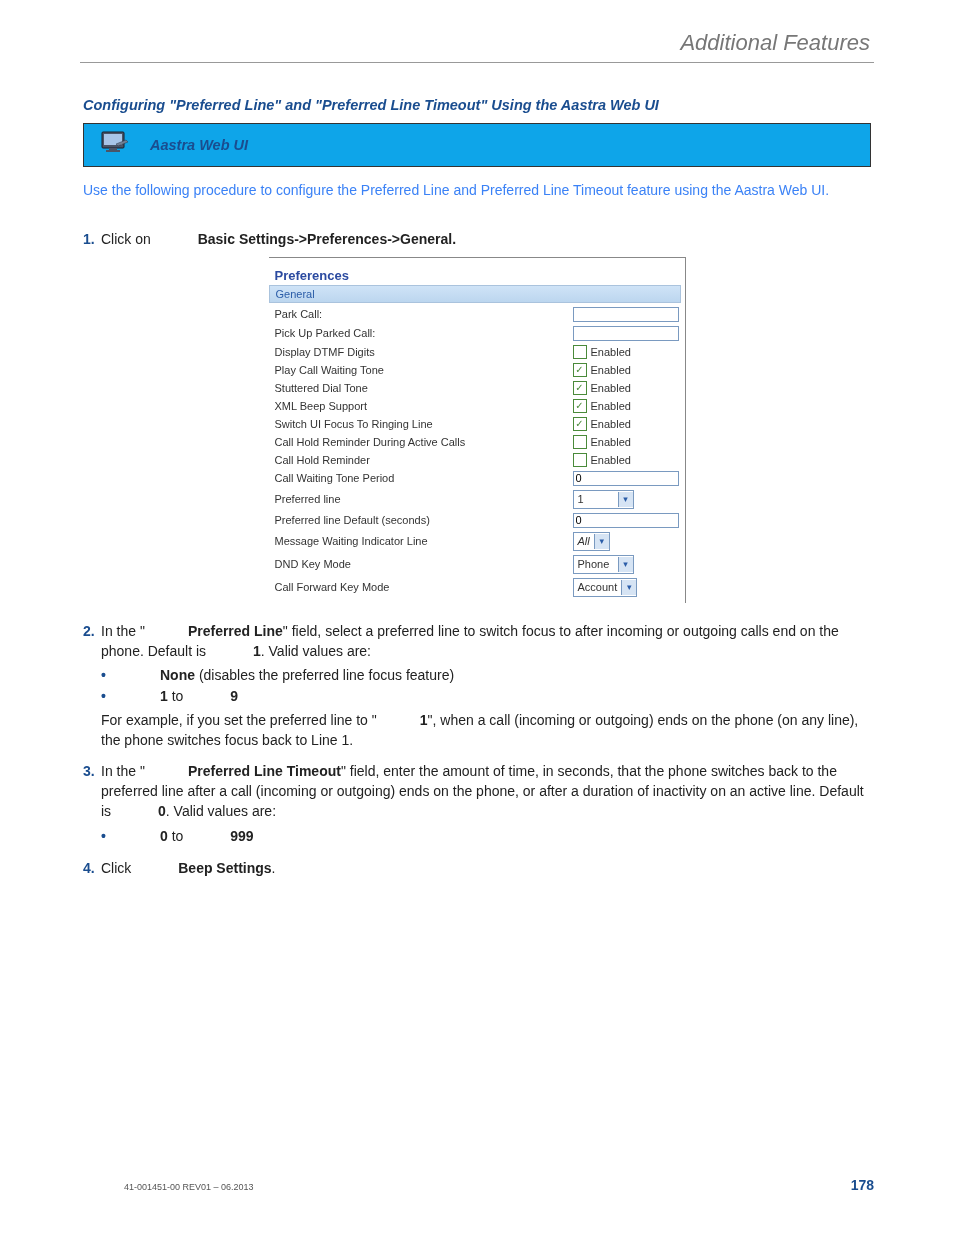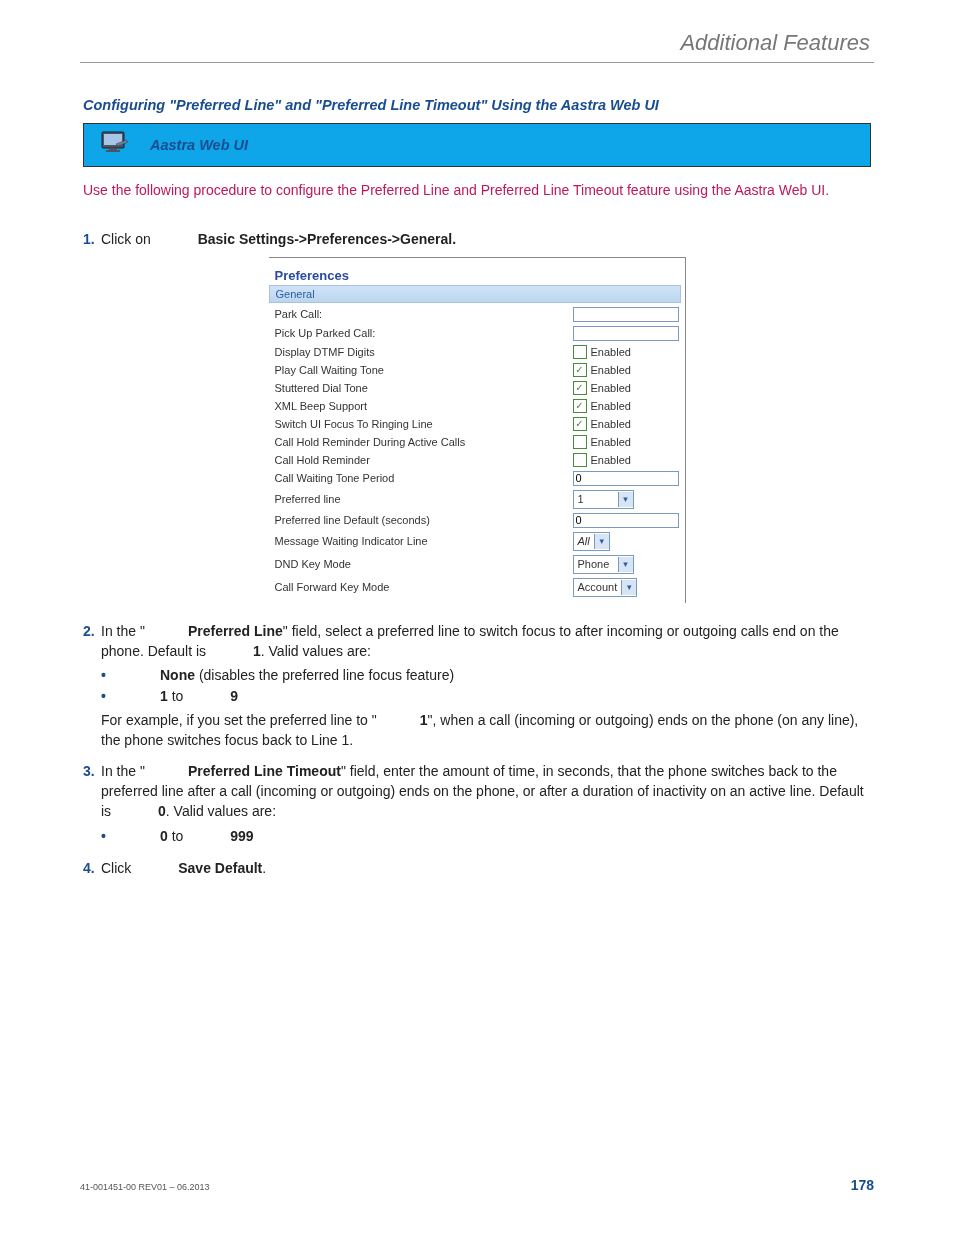--- a/index.html
+++ b/index.html
@@ -49,21 +49,21 @@
     margin-left: 6px;
   }
   .webui-bar .label {
     font-style: italic;
     font-weight: bold;
     color: #1a4d8f;
     font-size: 14.5px;
   }
   .intro-text {
     font-size: 14px;
-    color: #be185d;
+    color: #3b82f6;
     margin: 0 3px 28px 3px;
     line-height: 1.4;
   }
   .step {
     display: flex;
     font-size: 14px;
     color: #222;
     margin: 0 3px 8px 3px;
     line-height: 1.45;
   }
@@ -165,21 +165,21 @@
   }
   .footer {
     position: absolute;
     bottom: 42px;
     left: 80px;
     right: 80px;
     display: flex;
     justify-content: space-between;
     align-items: baseline;
   }
-  .footer-left { font-size: 9px; color: #555; }
+  .footer-left { font-size: 9px; color: #555; margin-left: 44px; }
   .footer-right { font-size: 14px; color: #1a4d8f; font-weight: bold; }
 </style>
 </head>
 <body>
 
 <div class="page">
   <div class="header-title">Additional Features</div>
   <hr class="hr-top">
 
   <div class="section-title">Configuring "Preferred Line" and "Preferred Line Timeout" Using the Aastra Web UI</div>
@@ -349,21 +349,21 @@
             <span class="dot">•</span>
             <span><span class="bold">0</span><span> to </span><span class="bold">999</span></span>
           </div>
       </div>
     </div>
   </div>
 
   <div class="step">
     <div class="step-num">4.</div>
     <div class="step-body">
-      <span>Click </span><span class="bold">Save Default</span><span>.</span>
+      <span>Click </span><span class="bold">Beep Settings</span><span>.</span>
     </div>
   </div>
 
   <div class="footer">
     <span class="footer-left">41-001451-00 REV01 – 06.2013</span>
     <span class="footer-right">178</span>
   </div>
 </div>
 
 </body></html>

